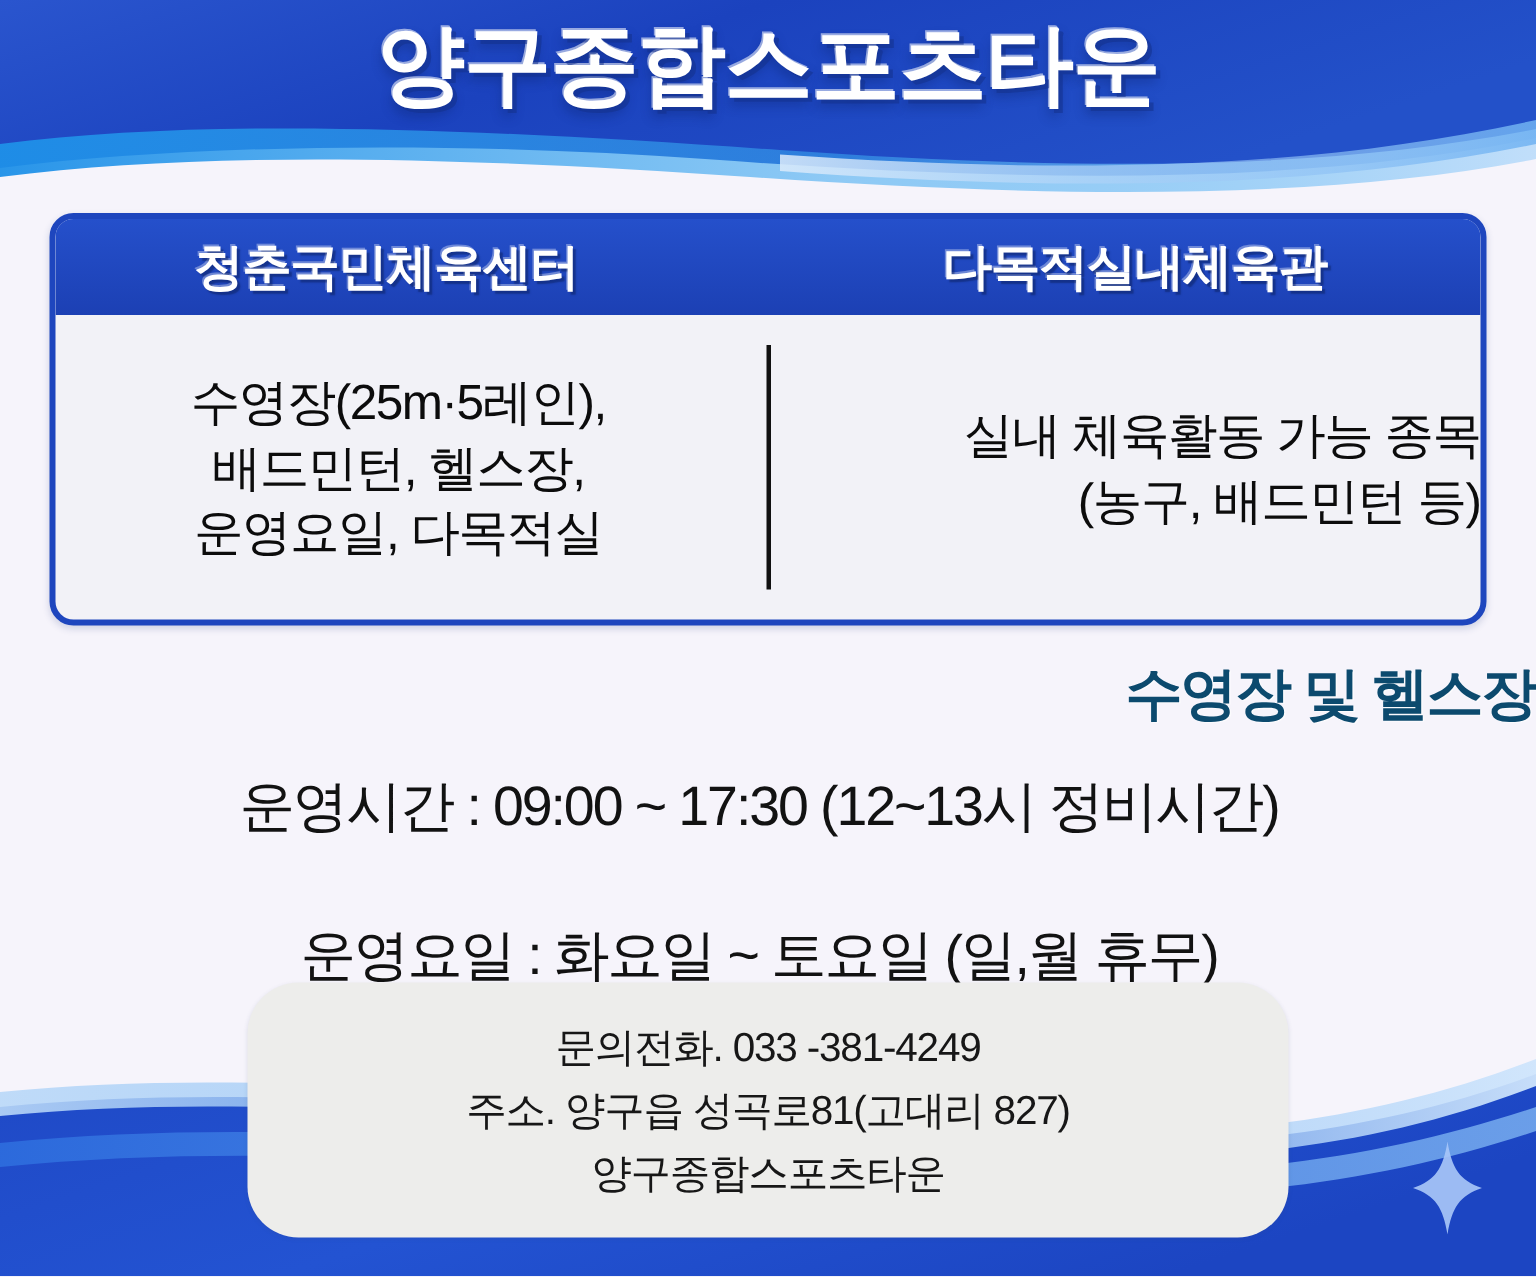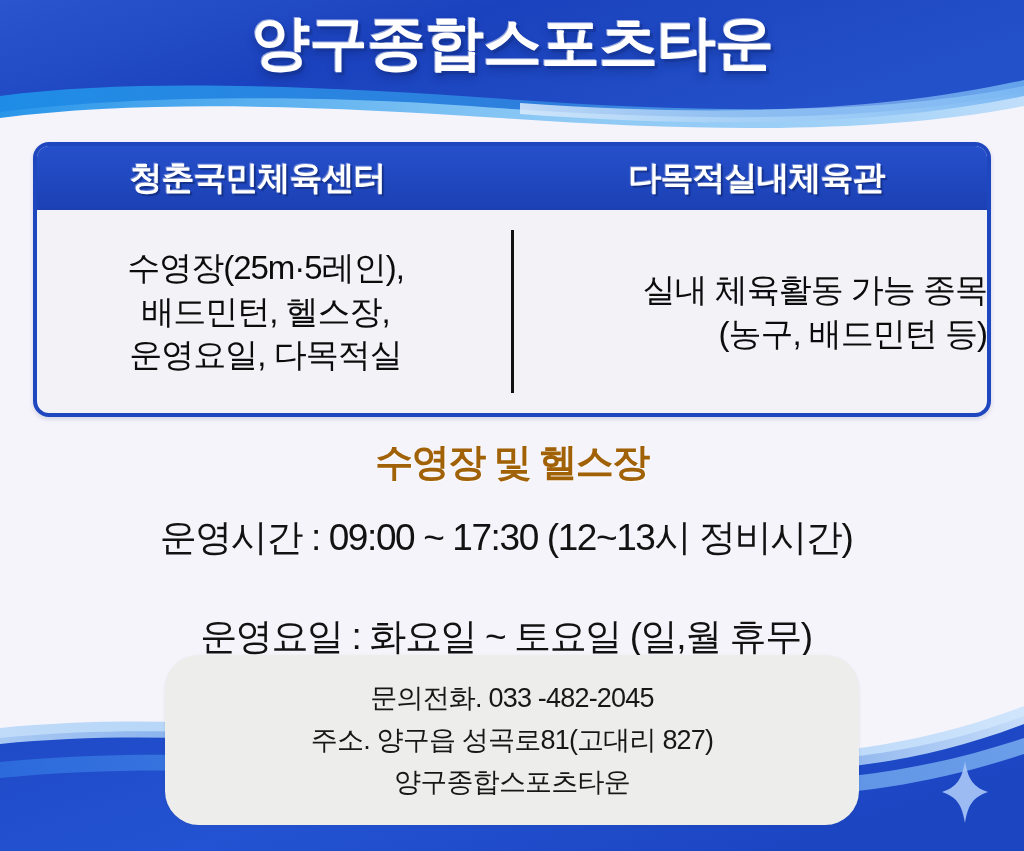--- a/index.html
+++ b/index.html
@@ -110,25 +110,25 @@
     width:3px; height:calc(100% - 40px);
     background:#111;
     transform:translateX(-1px);
   }
 
   
   .section-title {
     position:absolute;
     left:0; top:437px;
     width:1024px;
-    text-align:center;
+    text-align:right;
     font-size:38px;
     font-weight:bold;
     letter-spacing:-1.5px;
-    color:#a16207;
+    color:#0c4a6e;
     text-shadow:1px 1px 0 rgba(255,255,255,.6);
     white-space:nowrap;
   }
 
   .schedule-line {
     position:absolute;
     left:0;
     width:1012px;
     text-align:center;
     font-size:37px;
@@ -249,18 +249,18 @@
       <path d="M0,86 C200,66 400,92 600,104 C790,115 910,100 1024,62 L1024,78
                C910,116 790,130 600,119 C400,107 200,82 0,102 Z" fill="url(#fRibB)"></path>
     </svg>
 
     <svg class="sparkle" viewBox="0 0 46 62">
       <path d="M23,0 C26,18 31,26 46,31 C31,36 26,44 23,62 C20,44 15,36 0,31 C15,26 20,18 23,0 Z" fill="#A7C6F7" opacity="0.92"></path>
     </svg>
   </div>
 
   <div class="contact-card">
-    <div class="contact-line">문의전화. 033 -482-2045</div>
+    <div class="contact-line">문의전화. 033 -381-4249</div>
     <div class="contact-line">주소. 양구읍 성곡로81(고대리 827)</div>
     <div class="contact-line">양구종합스포츠타운</div>
   </div>
 
 </div>
 
 </body></html>

